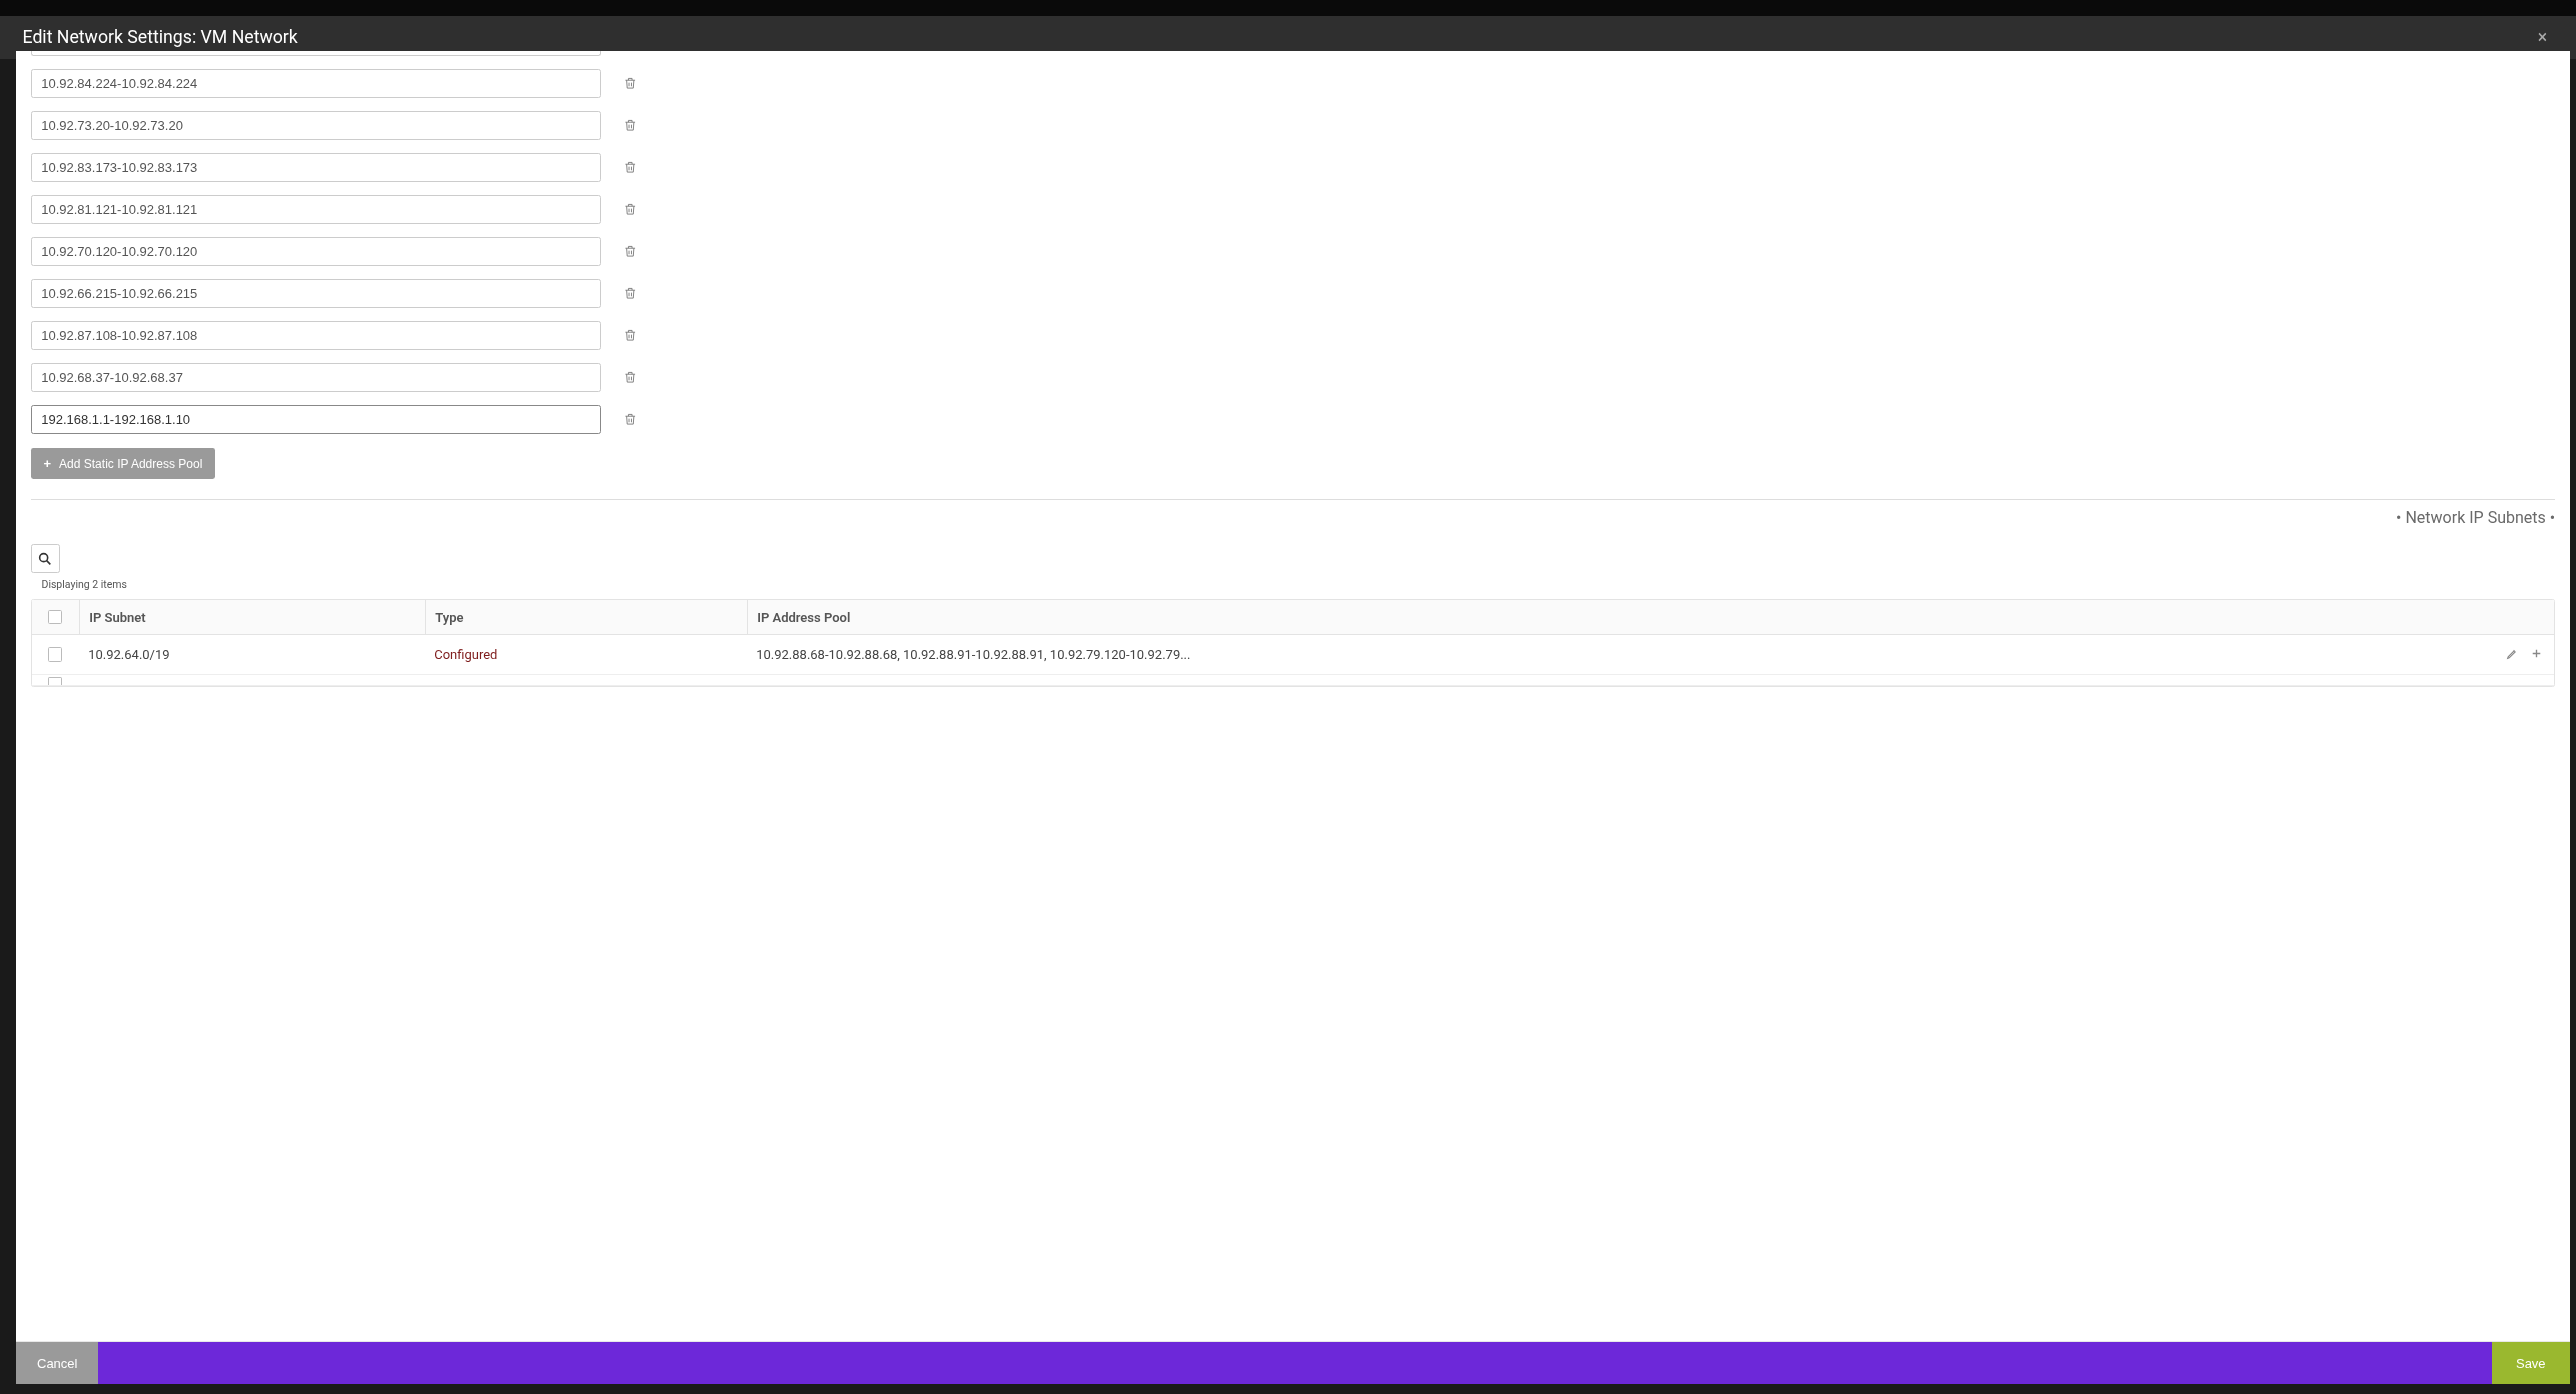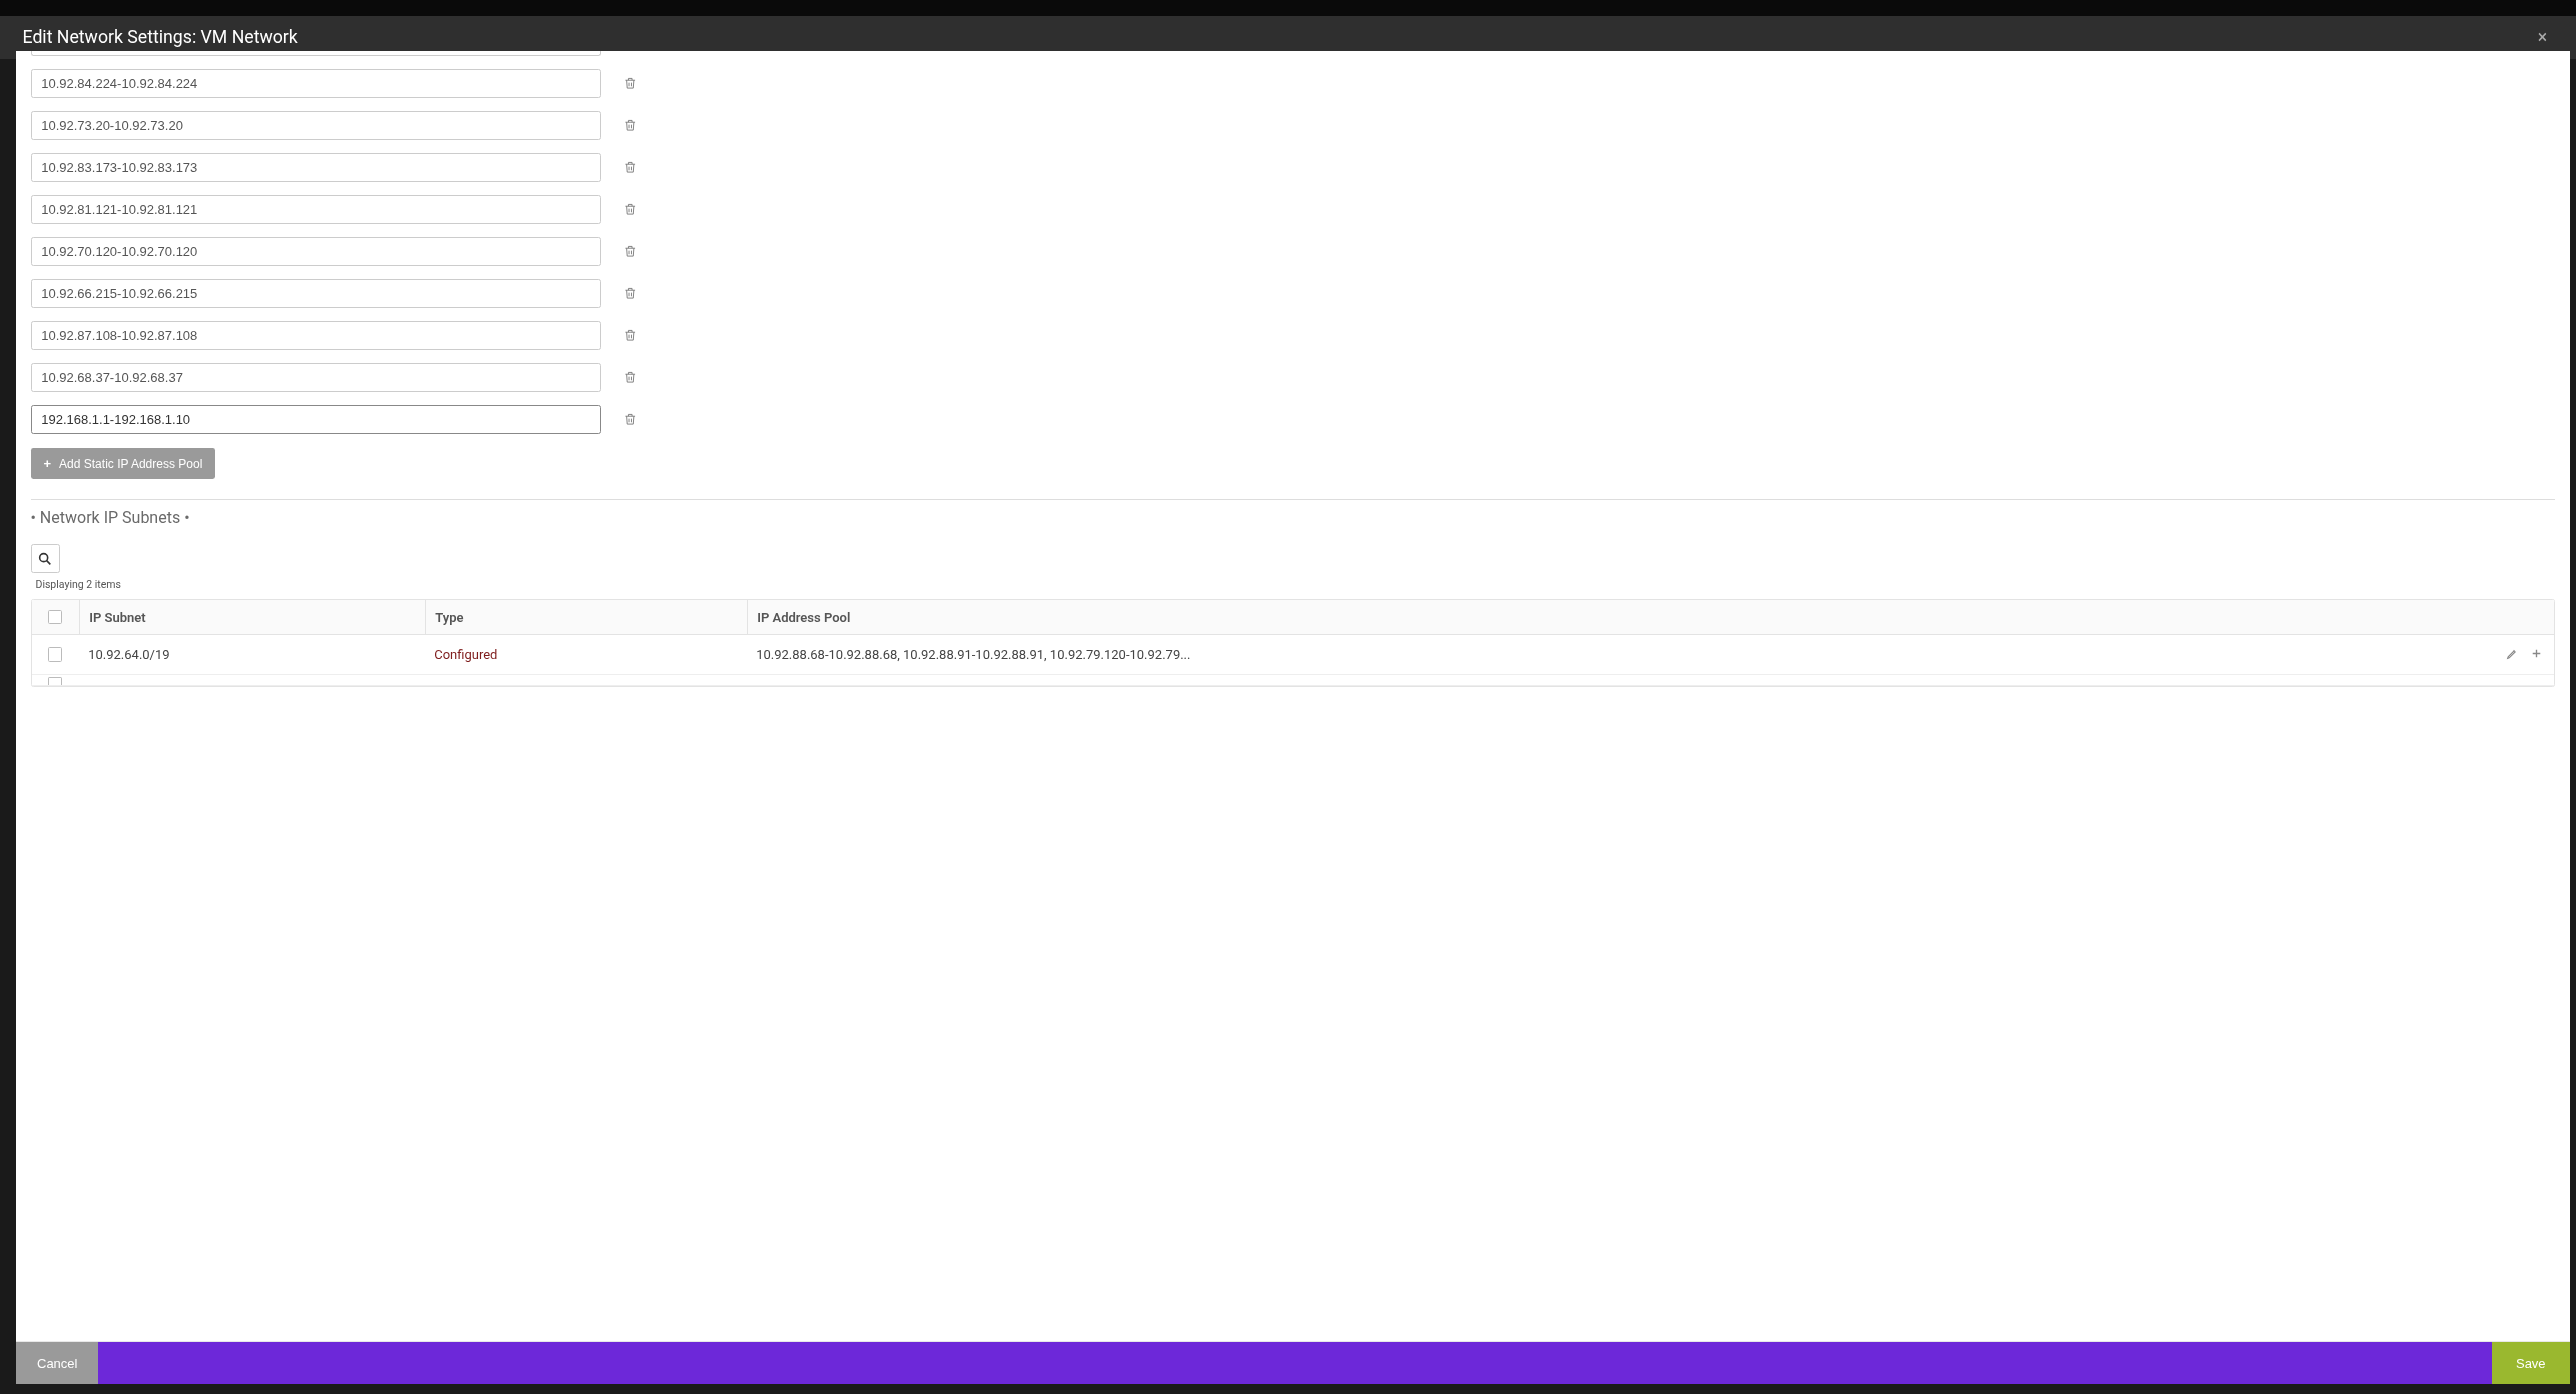--- a/index.html
+++ b/index.html
@@ -13,25 +13,25 @@
   .scroll-area { position: absolute; top: 0; left: 0; right: 0; bottom: 43px; overflow-y: auto; padding: 0 14.5px 14.5px 14.5px; }
   .ip-row { display: flex; align-items: center; gap: 22.5px; margin-top: 13px; }
   .ip-input { flex: 0 0 570px; height: 29px; border: 0.8px solid #ccc; border-radius: 2.4px; padding: 0 9.7px; font-size: 13px; color: #555; }
   .ip-input.active { border-color: #888; color: #333; }
   .trash { width: 14.5px; height: 14.5px; display: inline-flex; align-items: center; justify-content: center; cursor: pointer; color: #777; }
   .trash svg { width: 14.5px; height: 14.5px; stroke: currentColor; fill: none; stroke-width: 1.5; }
   .partial-row { height: 4.8px; border: 0.8px solid #ccc; border-top: none; border-radius: 0 0 2.4px 2.4px; width: 570px; margin-left: 0; }
   .add-btn { margin-top: 14.5px; background: #9a9a9a; color: #fff; border: none; border-radius: 2.4px; padding: 8px 13px; font-size: 12px; display: inline-flex; align-items: center; gap: 8px; cursor: pointer; }
   .add-btn .plus { font-size: 13px; font-weight: bold; }
   .section-divider { margin-top: 19.3px; border-top: 1.6px solid #ddd; }
-  .section-title { text-align: left; color: #6a6a6a; font-size: 16px; margin-top: 8px; }
+  .section-title { text-align: right; color: #6a6a6a; font-size: 16px; margin-top: 8px; }
   .search-bar { margin-top: 17.7px; display: flex; flex-direction: column; align-items: flex-start; gap: 4.8px; }
   .search-btn { width: 29px; height: 29px; border: 0.8px solid #ccc; border-radius: 2.4px; background: #fff; display: flex; align-items: center; justify-content: center; cursor: pointer; color: #333; }
   .search-btn svg { width: 16px; height: 16px; stroke: currentColor; fill: none; stroke-width: 2.4; }
-  .count-label { font-size: 10.5px; color: #555; margin-left: 5px; }
+  .count-label { font-size: 10.5px; color: #555; margin-left: 11px; }
   .grid { margin-top: 8px; border: 0.8px solid #e3e3e3; border-radius: 2.4px; }
   .grid-header, .grid-row { display: flex; align-items: center; }
   .grid-header { background: #fafafa; border-bottom: 0.8px solid #e3e3e3; height: 35px; justify-content: flex-end; }
   .grid-row { height: 40px; border-bottom: 0.8px solid #eee; }
   .col-check { flex: 0 0 47px; display: flex; align-items: center; justify-content: center; }
   .col-subnet { flex: 0 0 346px; padding-left: 3.2px; font-size: 13px; color: #444; border-left: 0.8px solid #e3e3e3; padding: 0 9.7px; display:flex; align-items:center; height:100%; }
   .grid-header .col-subnet { font-weight: 600; color: #555; }
   .col-type { flex: 0 0 322px; font-size: 13px; color: #7f1d1d; border-left: 0.8px solid #e3e3e3; padding: 0 9.7px; display:flex; align-items:center; height:100%; }
   .grid-header .col-type { font-weight: 600; color: #555; }
   .col-pool { flex: 1 1 auto; font-size: 13px; color: #444; border-left: 0.8px solid #e3e3e3; padding: 0 9.7px; display:flex; align-items:center; height:100%; overflow:hidden; }

